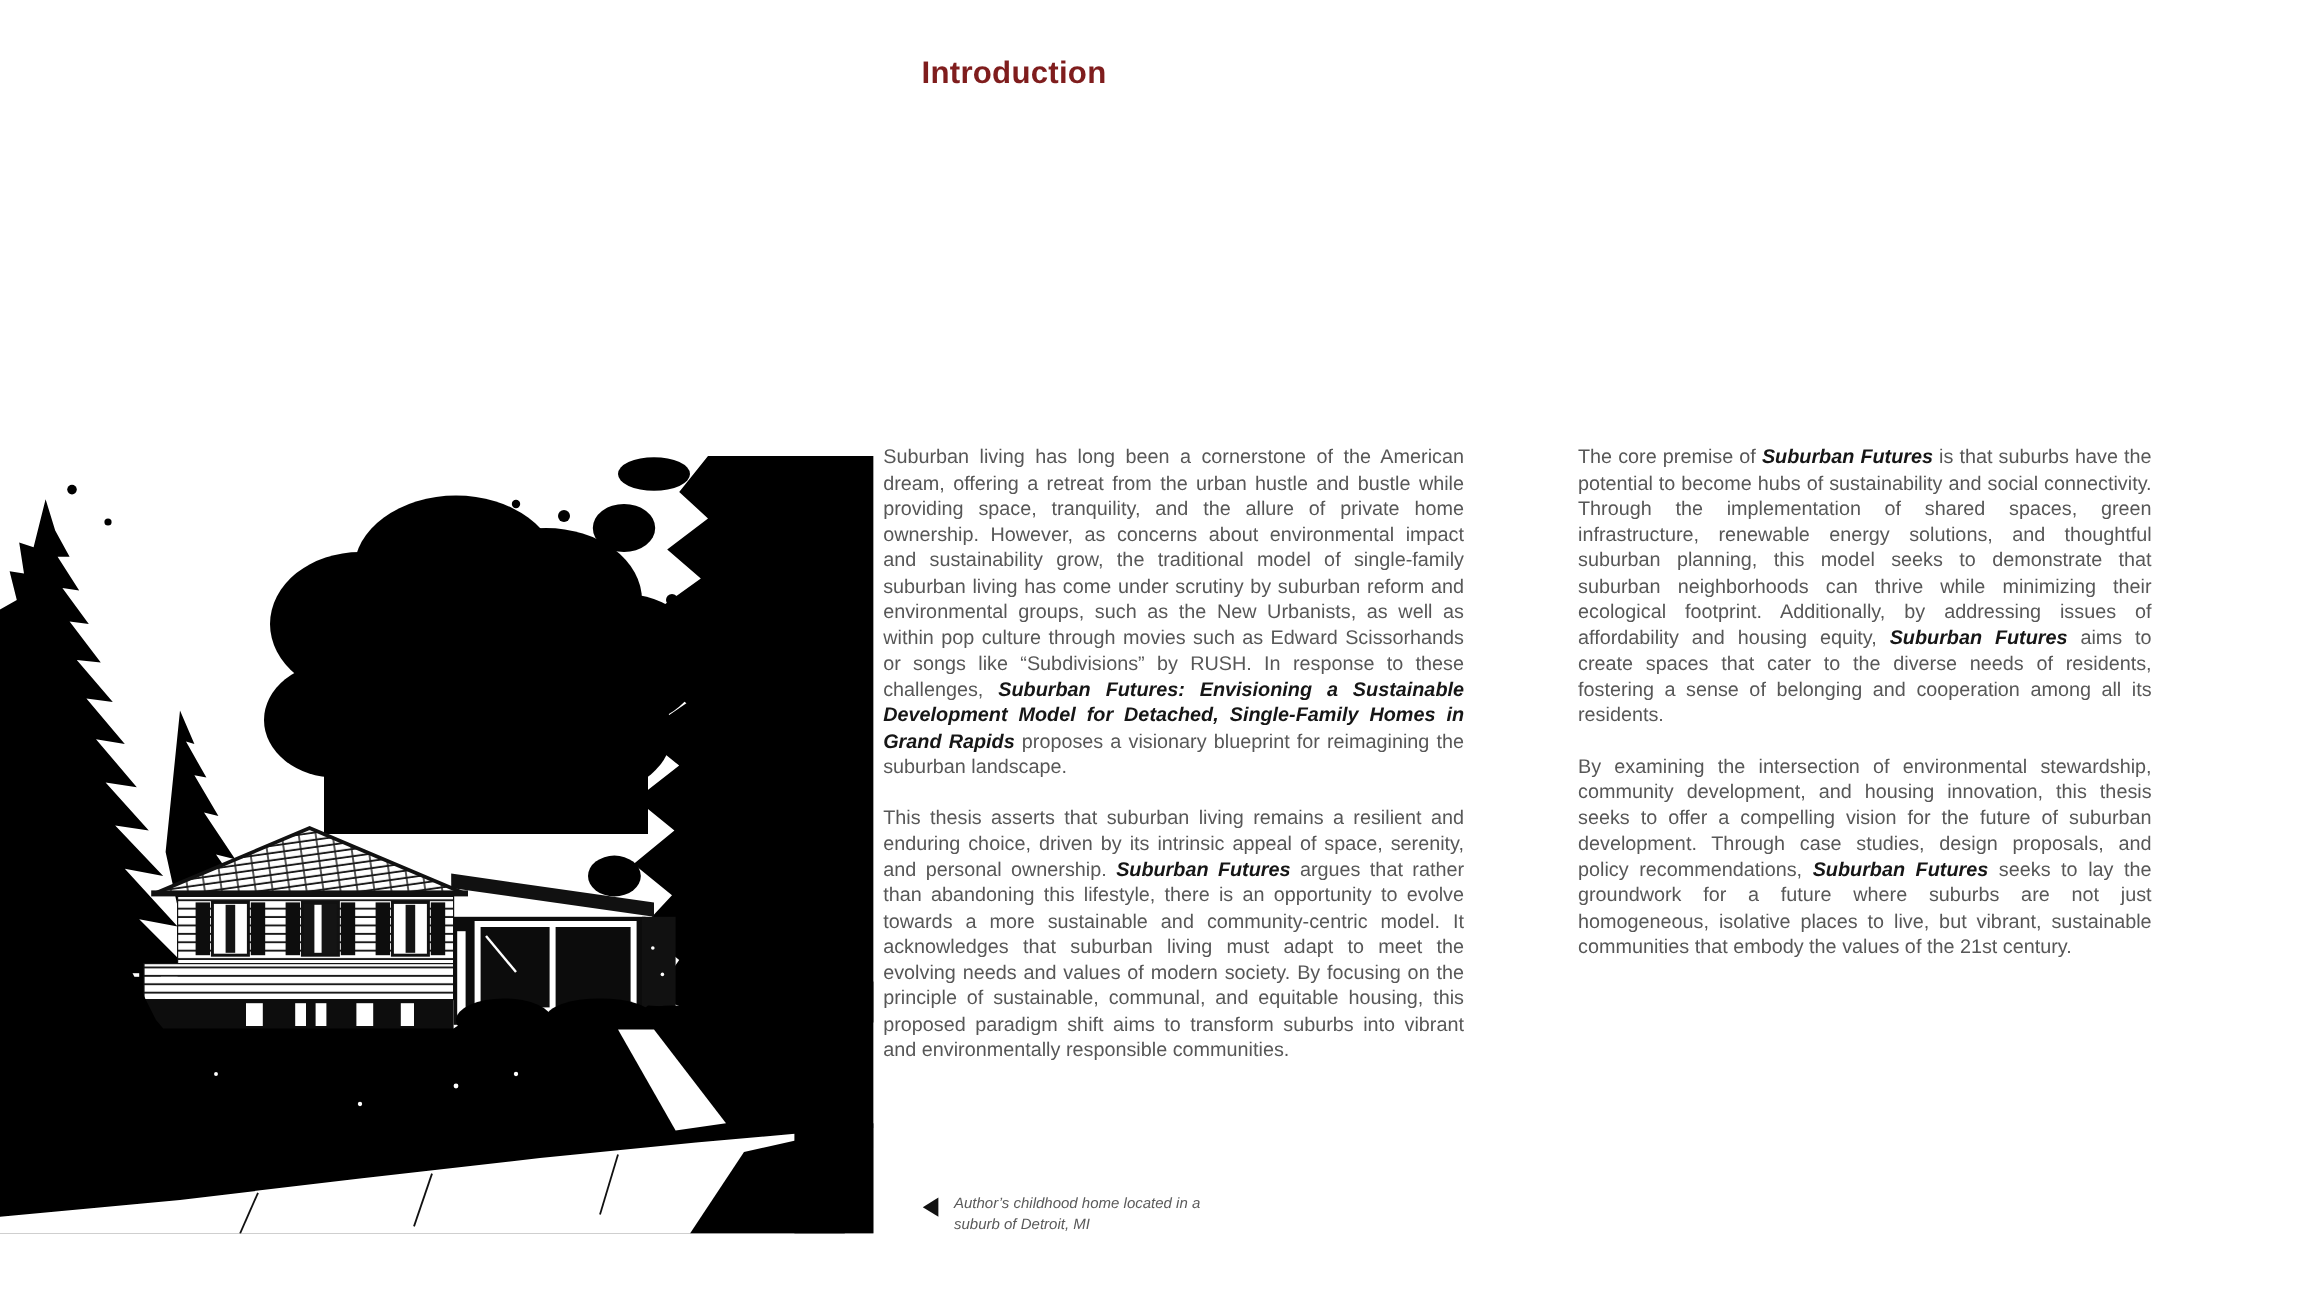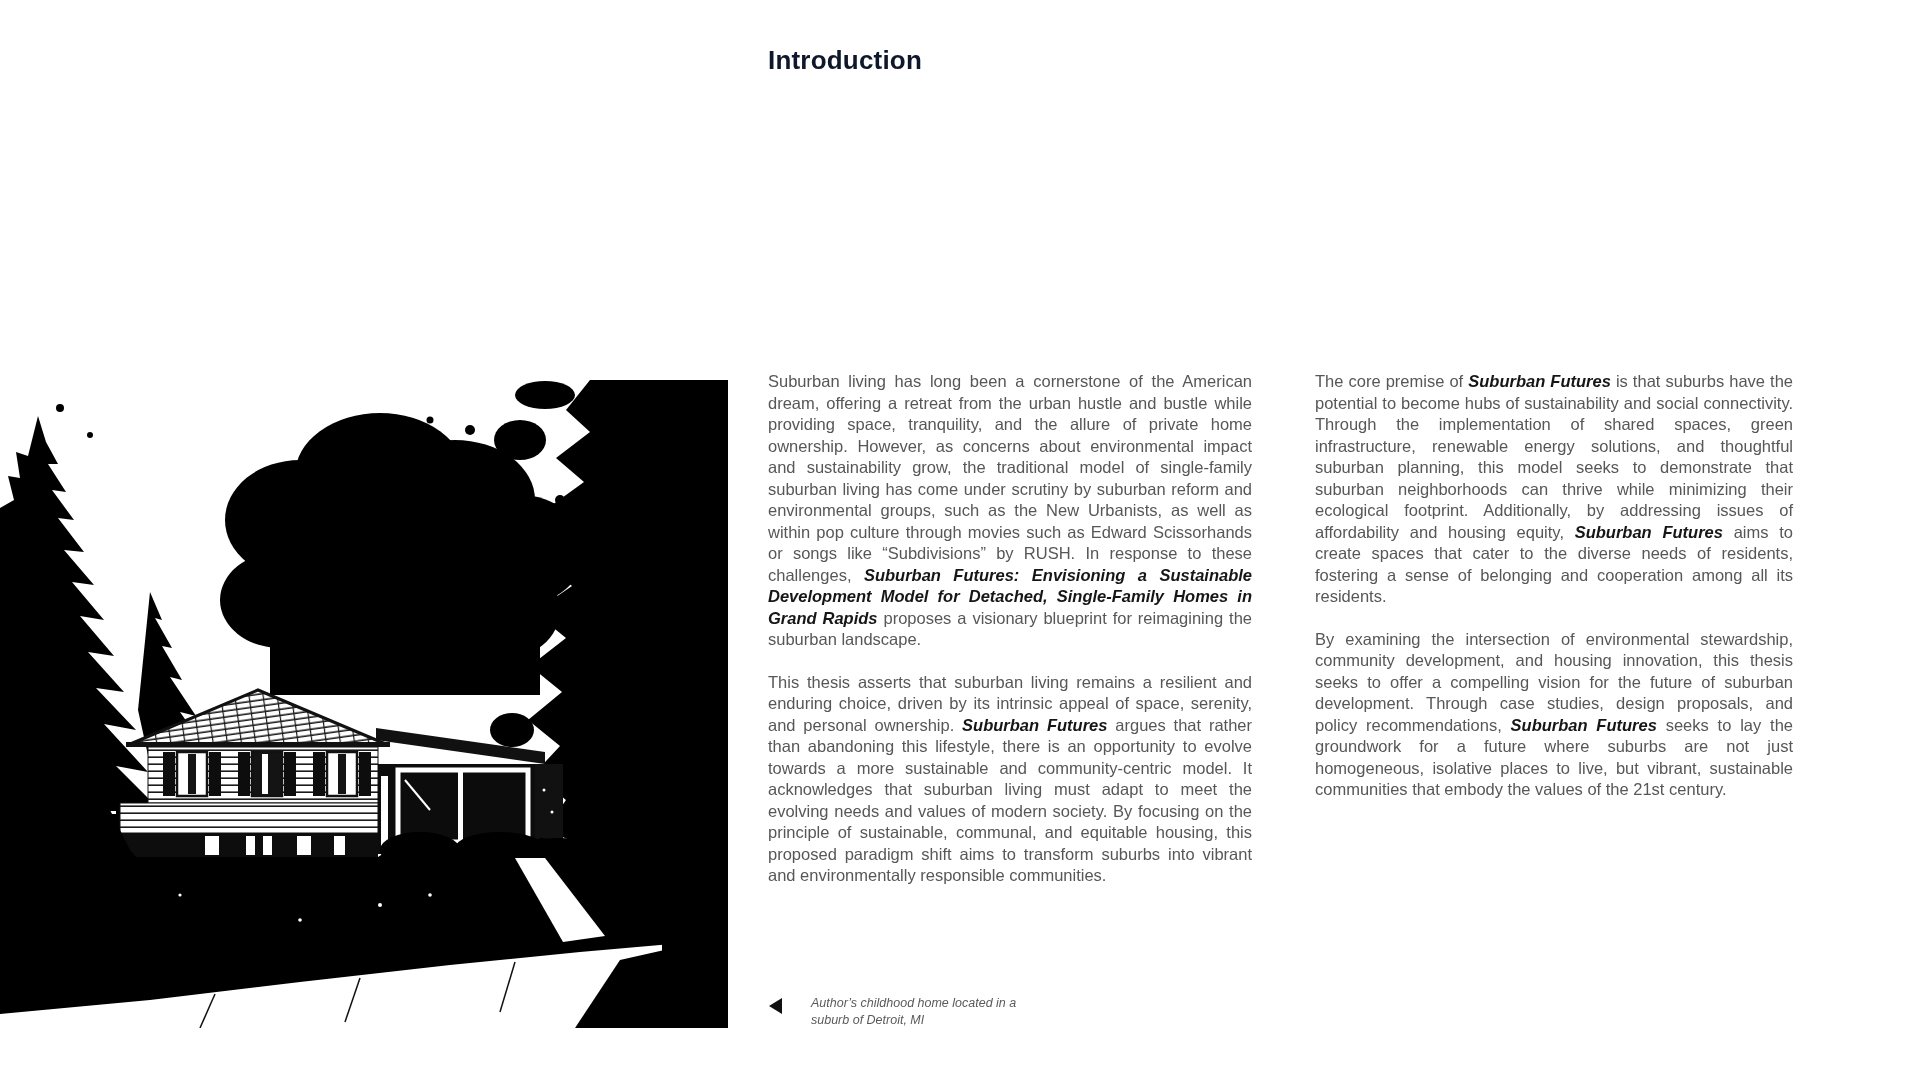--- a/index.html
+++ b/index.html
@@ -3,38 +3,38 @@
 <meta charset="utf-8">
 <style>
   html,body{margin:0;padding:0}
   body{
     width:1920px;height:1080px;position:relative;overflow:hidden;
     background:#ffffff;
     font-family:"Liberation Sans", sans-serif;
   }
   .page-title{
     position:absolute;left:768px;top:28px;
-    font-size:26px;font-weight:bold;color:#0f172a;letter-spacing:.2px;
+    font-size:26px;font-weight:bold;color:#7f1d1d;letter-spacing:.2px;
   }
   .text-col{
     position:absolute;top:371px;
     font-size:16.5px;line-height:21.5px;color:#575757;
     text-align:justify;
   }
   .text-col p{margin:0 0 21px 0;}
-  .col-1{left:768px;width:484px;}
+  .col-1{left:736px;width:484px;}
   .col-2{left:1315px;width:478px;}
   .em{font-weight:bold;font-style:italic;color:#161616;}
   .figure-wrap{
     position:absolute;left:0;top:380px;width:728px;height:648px;
   }
   .figure-wrap svg{display:block}
   .caption{
     position:absolute;left:769px;top:995px;
-    display:flex;align-items:flex-start;gap:29px;justify-content:flex-end;
+    display:flex;align-items:flex-start;gap:13px;justify-content:flex-end;
   }
   .tri{
     width:0;height:0;margin-top:3px;
     border-top:8px solid transparent;
     border-bottom:8px solid transparent;
     border-right:13px solid #111111;
   }
   .caption-text{
     font-size:12.5px;font-style:italic;color:#5a5a5a;
     line-height:16.5px;width:218px;

